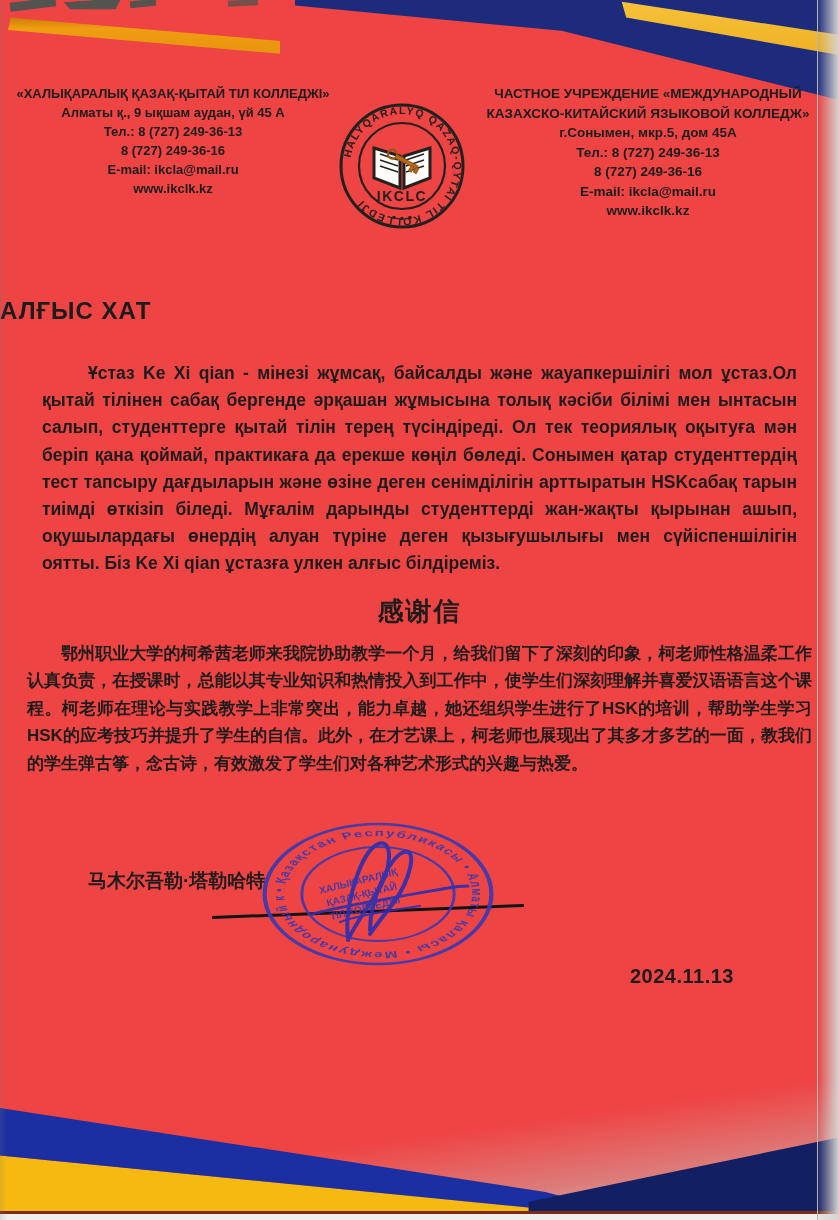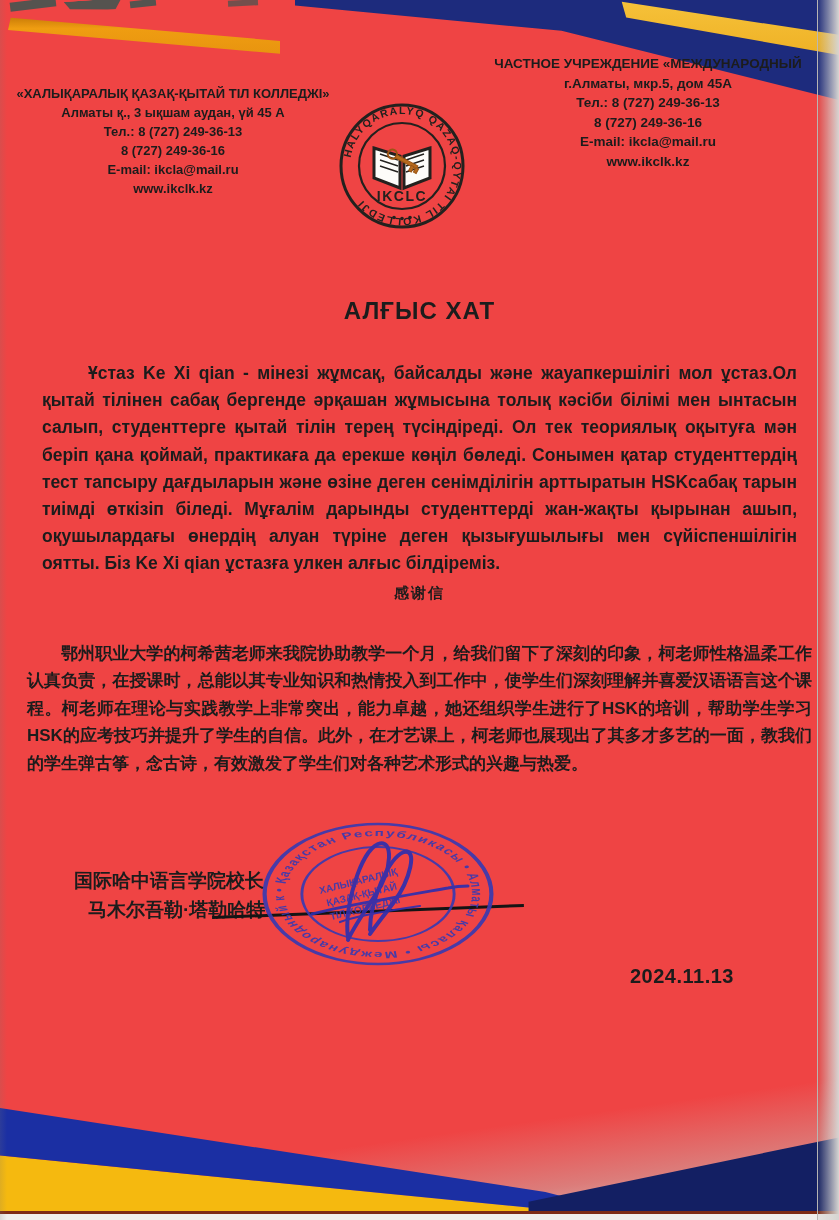--- a/index.html
+++ b/index.html
@@ -25,31 +25,31 @@
     clip-path:polygon(0 0,100% 0,100% 91%,49% 28%,0 5%);
   }
   .gold-stripe{
     position:absolute;left:615px;top:0;width:224px;height:58px;
     background:linear-gradient(180deg,#f6c23a,#eeb024);
     clip-path:polygon(3% 3%,100% 60%,100% 95%,5% 30%);
   }
   
   .lh{position:absolute;text-align:center;font-weight:bold;}
   .lh-left{left:8px;top:84px;width:330px;font-size:13px;line-height:19px;}
-  .lh-right{left:462px;top:54px;width:372px;font-size:13.5px;line-height:19.5px;}
+  .lh-right{left:462px;top:84px;width:372px;font-size:13.5px;line-height:19.5px;}
   .lh span{display:block;}
   .logo{position:absolute;left:336px;top:96px;width:132px;height:138px;}
   
-  .title-kk{position:absolute;left:0;top:281px;width:100%;text-align:center;
+  .title-kk{position:absolute;left:0;top:281px;width:100%;
     font-size:24px;font-weight:bold;letter-spacing:1px;}
   .body-kk{position:absolute;left:26px;right:26px;top:344px;
     font-size:17.5px;line-height:27.2px;font-weight:600;text-align:justify;}
   .body-kk p{margin:16px;text-indent:46px;}
   .title-zh{position:absolute;left:0;top:572px;width:100%;text-align:center;
-    font-size:15px;font-weight:bold;letter-spacing:2px;}
+    font-size:26px;font-weight:bold;letter-spacing:2px;}
   .body-zh{position:absolute;left:16px;right:16px;top:629px;
     font-size:17px;line-height:27.4px;font-weight:600;text-align:justify;}
   .body-zh p{margin:11px;text-indent:2em;}
   
   .sig{position:absolute;left:74px;top:866px;font-size:19px;font-weight:bold;line-height:29px;}
   .sig .sig-name{padding-left:14px;}
   .sig-underline{position:absolute;left:212px;top:910px;width:312px;height:2.6px;
     background:#141414;transform:rotate(-2.2deg);}
   .stamp{position:absolute;left:252px;top:818px;width:252px;height:152px;opacity:.92;}
   .date{position:absolute;left:630px;top:965px;font-size:20px;font-weight:600;letter-spacing:.5px;}
@@ -81,21 +81,21 @@
   <div class="artifact a2"></div>
   <div class="artifact a3"></div>
   <div class="artifact a4"></div>
 
   <div class="orange-bar"></div>
   <div class="navy-band"></div>
   <div class="gold-stripe"></div>
 
   <div class="lh lh-left">
     <span>«ХАЛЫҚАРАЛЫҚ ҚАЗАҚ-ҚЫТАЙ ТІЛ КОЛЛЕДЖІ»</span>
-    <span>Алматы қ., 3 ықшам аудан, үй 45 А</span>
+    <span>Алматы қ., 9 ықшам аудан, үй 45 А</span>
     <span>Тел.: 8 (727) 249-36-13</span>
     <span>8 (727) 249-36-16</span>
     <span>E-mail: ikcla@mail.ru</span>
     <span>www.ikclk.kz</span>
   </div>
 
   <div class="logo">
     <svg width="132" height="138" viewBox="0 0 132 138">
       <circle cx="66" cy="70" r="61" fill="none" stroke="#23211e" stroke-width="3"></circle>
       <circle cx="66" cy="70" r="43" fill="none" stroke="#23211e" stroke-width="2.2"></circle>
@@ -123,39 +123,39 @@
       <g fill="#23211e">
         <circle cx="58" cy="121.5" r="1.8"></circle>
           <circle cx="66" cy="122.5" r="1.8"></circle>
           <circle cx="74" cy="121.5" r="1.8"></circle>
       </g>
     </svg>
   </div>
 
   <div class="lh lh-right">
     <span>ЧАСТНОЕ УЧРЕЖДЕНИЕ «МЕЖДУНАРОДНЫЙ</span>
-    <span>г.Алматы, мкр.5, дом 45А</span>
+    <span>КАЗАХСКО-КИТАЙСКИЙ ЯЗЫКОВОЙ КОЛЛЕДЖ»</span>
+    <span>г.Сонымен, мкр.5, дом 45А</span>
     <span>Тел.: 8 (727) 249-36-13</span>
     <span>8 (727) 249-36-16</span>
     <span>E-mail: ikcla@mail.ru</span>
     <span>www.ikclk.kz</span>
   </div>
 
   <h1 class="title-kk">АЛҒЫС ХАТ</h1>
   <div class="body-kk">
     <p>Ұстаз Ke Xi qian - мінезі жұмсақ, байсалды және жауапкершілігі мол ұстаз.Ол қытай тілінен сабақ бергенде әрқашан жұмысына толық кәсіби білімі мен ынтасын салып, студенттерге қытай тілін терең түсіндіреді. Ол тек теориялық оқытуға мән беріп қана қоймай, практикаға да ерекше көңіл бөледі. Сонымен қатар студенттердің тест тапсыру дағдыларын және өзіне деген сенімділігін арттыратын HSKсабақ тарын тиімді өткізіп біледі. Мұғалім дарынды студенттерді жан-жақты қырынан ашып, оқушылардағы өнердің алуан түріне деген қызығушылығы мен сүйіспеншілігін оятты. Біз Ke Xi qian ұстазға улкен алғыс білдіреміз.</p>
   </div>
 
   <h2 class="title-zh">感谢信</h2>
   <div class="body-zh">
     <p>鄂州职业大学的柯希茜老师来我院协助教学一个月，给我们留下了深刻的印象，柯老师性格温柔工作认真负责，在授课时，总能以其专业知识和热情投入到工作中，使学生们深刻理解并喜爱汉语语言这个课程。柯老师在理论与实践教学上非常突出，能力卓越，她还组织学生进行了HSK的培训，帮助学生学习HSK的应考技巧并提升了学生的自信。此外，在才艺课上，柯老师也展现出了其多才多艺的一面，教我们的学生弹古筝，念古诗，有效激发了学生们对各种艺术形式的兴趣与热爱。</p>
   </div>
 
   <div class="sig">
-    <div>国际哈中语言学院校长</div>
     <div class="sig-name">马木尔吾勒·塔勒哈特</div>
   </div>
   <div class="sig-underline"></div>
 
   <div class="stamp">
     <svg width="252" height="152" viewBox="0 0 252 152">
       <g transform="translate(126,76) scale(1.62,1.0) translate(-126,-76)">
         <circle cx="126" cy="76" r="70" fill="none" stroke="#3a3ab0" stroke-width="2.6"></circle>
         <circle cx="126" cy="76" r="47" fill="none" stroke="#3a3ab0" stroke-width="1.8"></circle>
         <defs>

